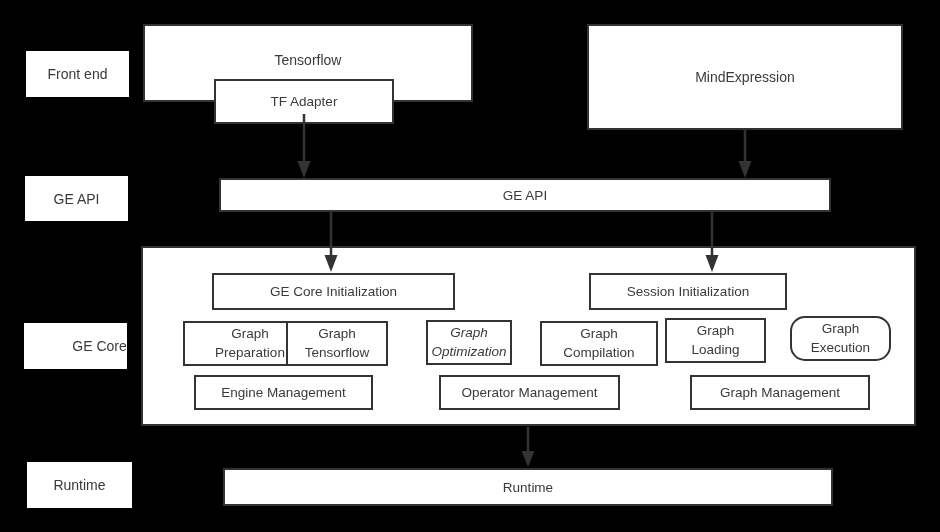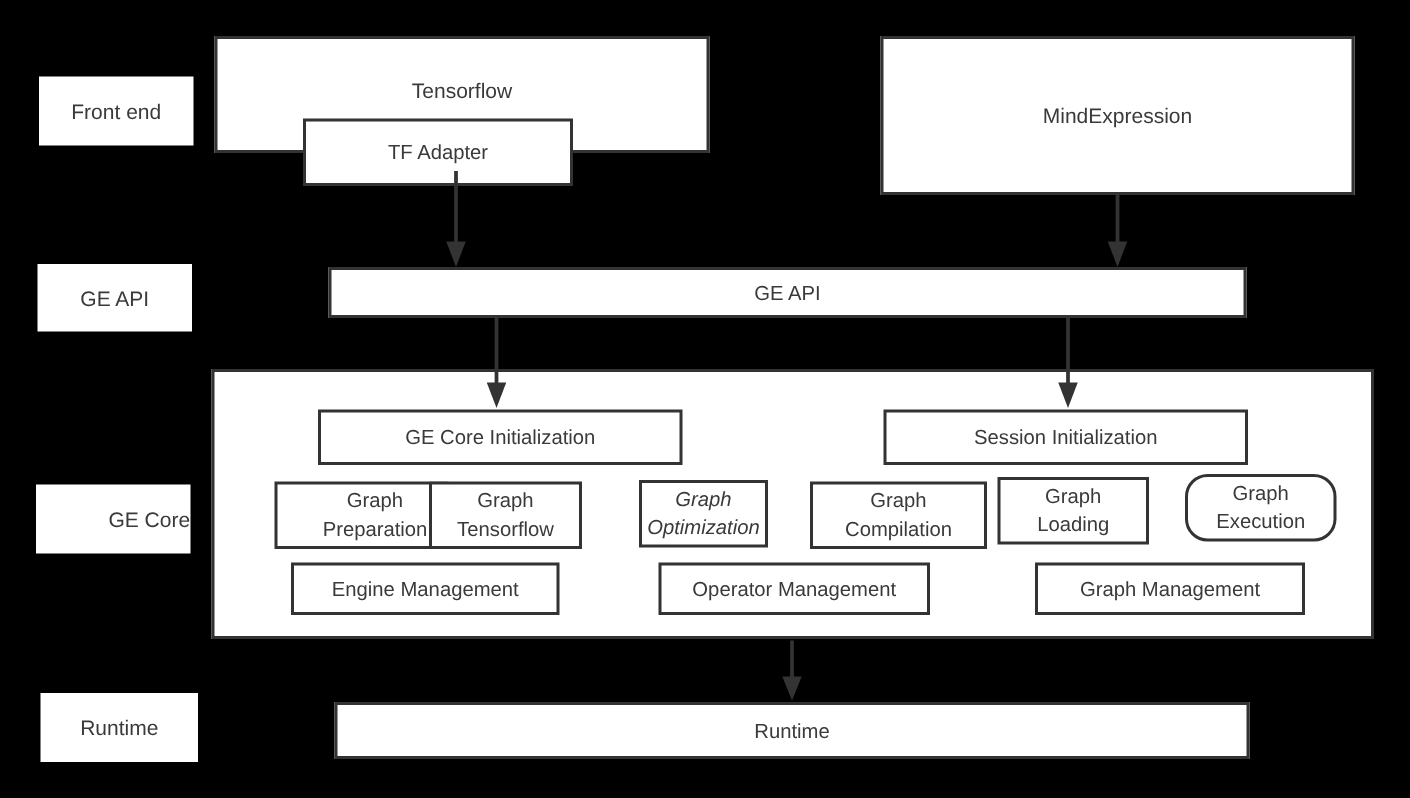--- a/index.html
+++ b/index.html
@@ -72,30 +72,30 @@
 <div id="canvas">
 
   <div class="layer-label" style="left:26px; top:51px; width:103px; height:46px;">Front end</div>
   <div class="layer-label" style="left:25px; top:176px; width:103px; height:45px;">GE API</div>
   <div class="layer-label" style="left:24px; top:323px; width:103px; height:46px;padding-left:48px;">GE Core</div>
   <div class="layer-label" style="left:27px; top:462px; width:105px; height:46px;">Runtime</div>
 
   <div class="box" style="left:143px; top:24px; width:330px; height:78px;">
     <span class="container-title" style="top:26px;">Tensorflow</span>
   </div>
-  <div class="box" style="left:202px; top:79px; width:180px; height:45px;text-align:center;">TF Adapter</div>
+  <div class="box" style="left:214px; top:79px; width:180px; height:45px;text-align:center;">TF Adapter</div>
 
   <div class="box" style="left:587px; top:24px; width:316px; height:106px; font-size:14px;">MindExpression</div>
 
   <div class="box" style="left:219px; top:178px; width:612px; height:34px;">GE API</div>
 
   <div class="box" style="left:141px; top:246px; width:775px; height:180px;"></div>
 
   <div class="box" style="left:212px; top:273px; width:243px; height:37px;">GE Core Initialization</div>
-  <div class="box" style="left:589px; top:273px; width:243px; height:37px;text-align:center;">Session Initialization</div>
+  <div class="box" style="left:589px; top:273px; width:198px; height:37px;text-align:center;">Session Initialization</div>
 
   <div class="box module" style="left:183px; top:321px; width:116px; height:45px;padding-left:24px;">Graph Preparation</div>
   <div class="box module" style="left:286px; top:321px; width:102px; height:45px;">Graph Tensorflow</div>
   <div class="box module" style="left:426px; top:320px; width:86px; height:45px;font-style:italic;">Graph Optimization</div>
   <div class="box module" style="left:540px; top:321px; width:118px; height:45px;">Graph Compilation</div>
   <div class="box module" style="left:665px; top:318px; width:101px; height:45px;">Graph Loading</div>
   <div class="box module" style="left:790px; top:316px; width:101px; height:45px;border-radius:15px;">Graph Execution</div>
 
   <div class="box" style="left:194px; top:375px; width:179px; height:35px;">Engine Management</div>
   <div class="box" style="left:439px; top:375px; width:181px; height:35px;">Operator Management</div>

